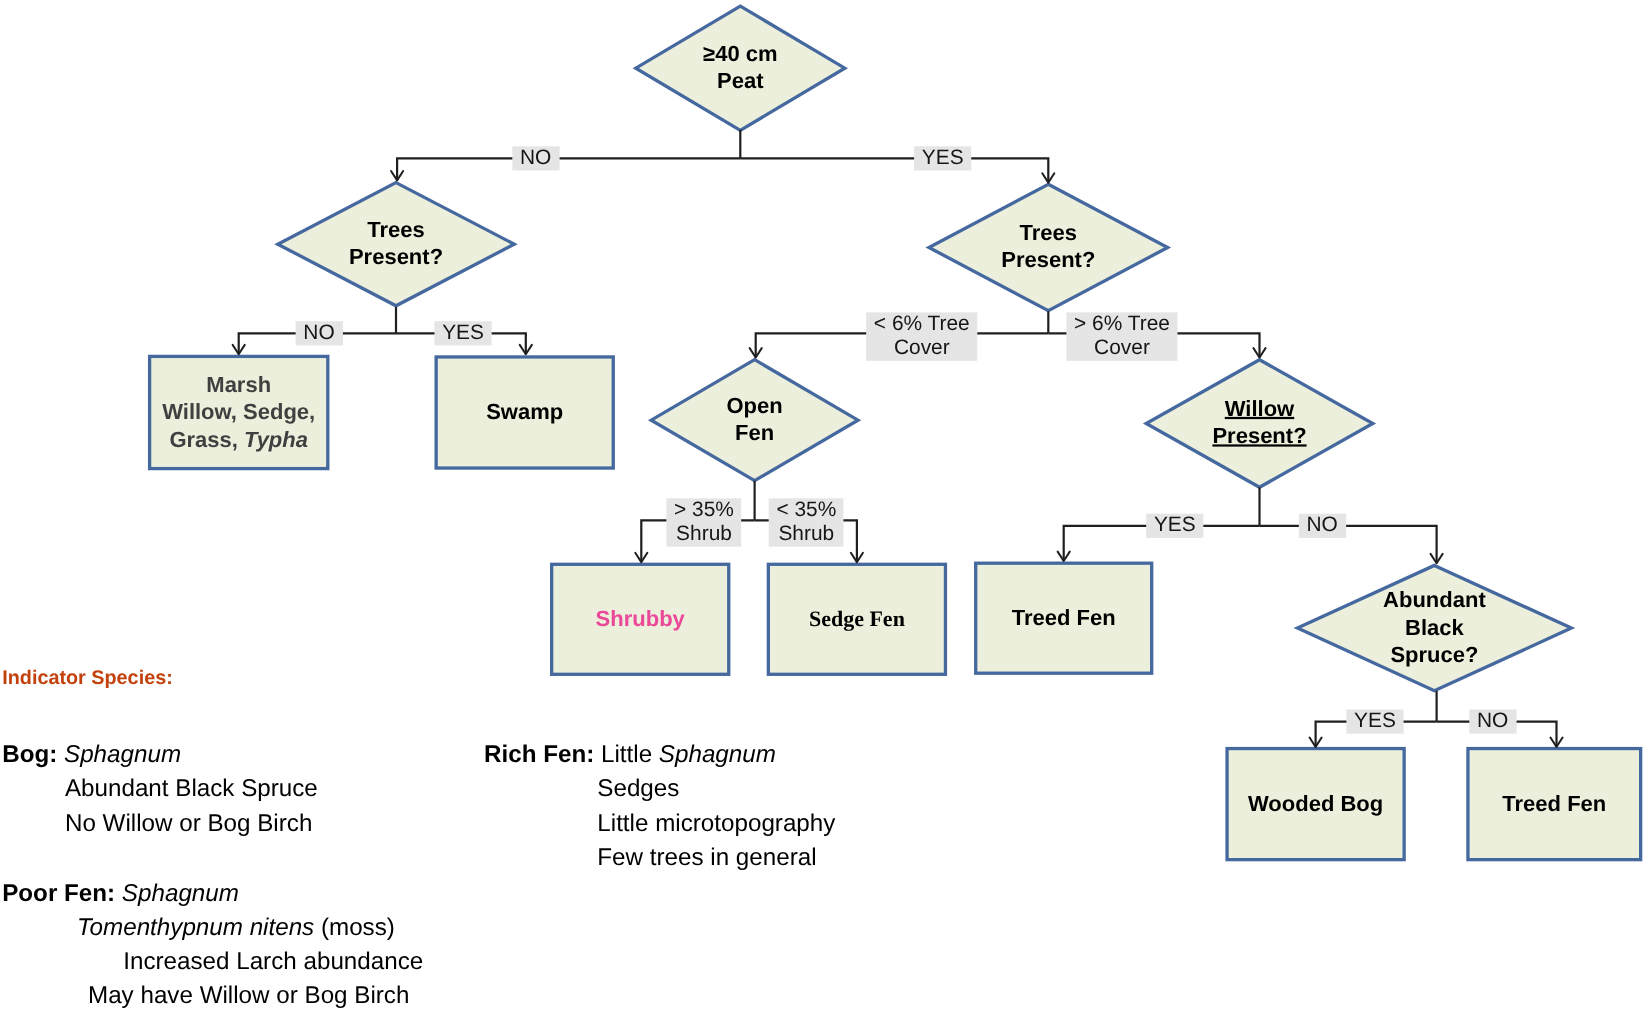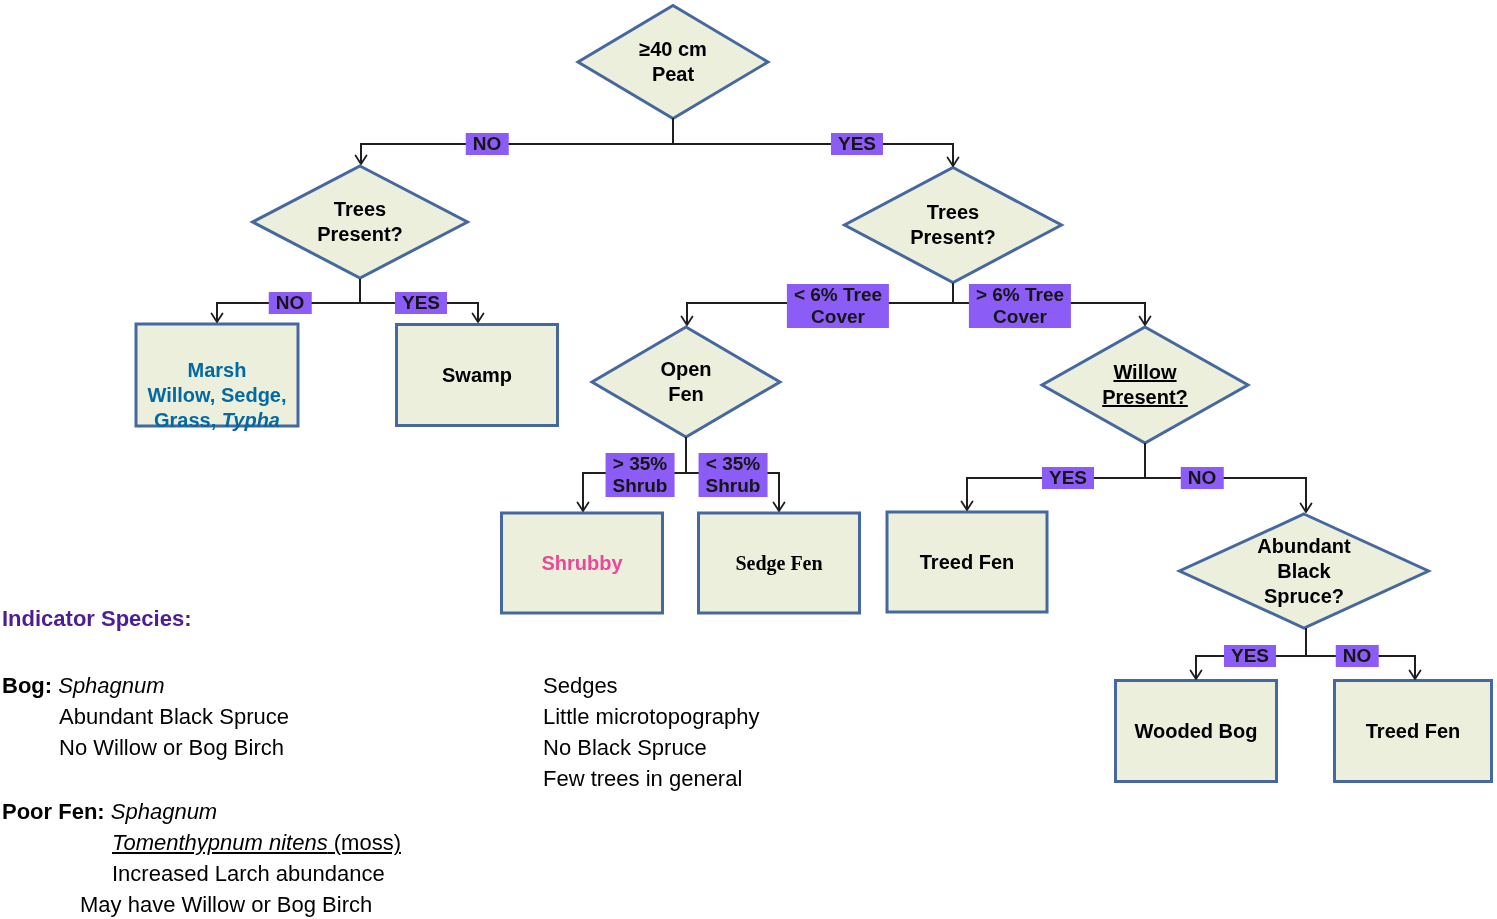--- a/index.html
+++ b/index.html
@@ -30,35 +30,34 @@
     justify-content: center;
     text-align: center;
     font-weight: bold;
     font-size: 20px;
     line-height: 25px;
     color: #000000;
   }
   .edge-label {
     position: absolute;
     transform: translate(-50%, -50%);
-    background: #8b5cf6;
+    background: #e5e5e5;
     padding: 0 7px;
     font-size: 19px;
     line-height: 22px;
     color: #161616;
     text-align: center;
     white-space: pre-line;
+  }
+  .legend-heading {
+    position: absolute;
+    left: 2px; top: 606px;
+    font-size: 18px;
     font-weight: bold;
-  }
-  .legend-heading {
-    position: absolute;
-    left: 2px; top: 606px;
-    font-size: 22px;
-    font-weight: bold;
-    color: #4c1d95;
+    color: #c2410c;
   }
   .legend-group {
     position: absolute;
     font-size: 22px;
     line-height: 31px;
     color: #000000;
     white-space: nowrap;
   }
   .it { font-style: italic; }
   .bd { font-weight: bold; }
@@ -114,21 +113,21 @@
     </svg>
   <div id="nodes-layer">
       <div class="node-label" style="left: 578px; top: 5.5px; width: 190px; height: 113px; color: rgb(0, 0, 0);">
         <div><span>≥40 cm</span></div>
         <div><span>Peat</span></div>
       </div>
       <div class="node-label" style="left: 252.5px; top: 166px; width: 215px; height: 112px; color: rgb(0, 0, 0);">
         <div><span>Trees</span></div>
         <div><span>Present?</span></div>
       </div>
-      <div class="node-label" style="left: 136px; top: 344px; width: 162px; height: 102px; color: #0369a1;">
+      <div class="node-label" style="left: 136px; top: 324px; width: 162px; height: 102px; color: #404040;">
         <div><span>Marsh</span></div>
         <div><span>Willow, Sedge,</span></div>
         <div><span>Grass, </span><span class="it">Typha</span></div>
       </div>
       <div class="node-label" style="left: 396.5px; top: 324.5px; width: 161px; height: 101px; color: rgb(0, 0, 0); align-items: center;">
         <div><span>Swamp</span></div>
       </div>
       <div class="node-label" style="left: 844.5px; top: 167.5px; width: 217px; height: 115px; color: rgb(0, 0, 0);">
         <div><span>Trees</span></div>
         <div><span>Present?</span></div>
@@ -182,24 +181,24 @@
     </div>
   <div id="legend">
     <div class="legend-heading">Indicator Species:</div>
   <div class="legend-group" style="left: 2px; top: 670px;">
         <div><span class="bd">Bog: </span><span class="it">Sphagnum</span></div>
         <div style="margin-left: 57px;"><span>Abundant Black Spruce</span></div>
         <div style="margin-left: 57px;"><span>No Willow or Bog Birch</span></div>
       </div>
       <div class="legend-group" style="left: 2px; top: 796px;">
         <div><span class="bd">Poor Fen: </span><span class="it">Sphagnum</span></div>
-        <div style="margin-left: 110px; text-decoration: underline;"><span class="it">Tomenthypnum nitens</span><span> (moss)</span></div>
+        <div style="margin-left: 68px;"><span class="it">Tomenthypnum nitens</span><span> (moss)</span></div>
         <div style="margin-left: 110px;"><span>Increased Larch abundance</span></div>
         <div style="margin-left: 78px;"><span>May have Willow or Bog Birch</span></div>
       </div>
       <div class="legend-group" style="left: 440px; top: 670px;">
+        <div><span class="bd">Rich Fen: </span><span>Little </span><span class="it">Sphagnum</span></div>
         <div style="margin-left: 103px;"><span>Sedges</span></div>
         <div style="margin-left: 103px;"><span>Little microtopography</span></div>
-        <div style="margin-left: 103px;"><span>No Black Spruce</span></div>
         <div style="margin-left: 103px;"><span>Few trees in general</span></div>
       </div>
     </div>
 </div>
 
 </body></html>

